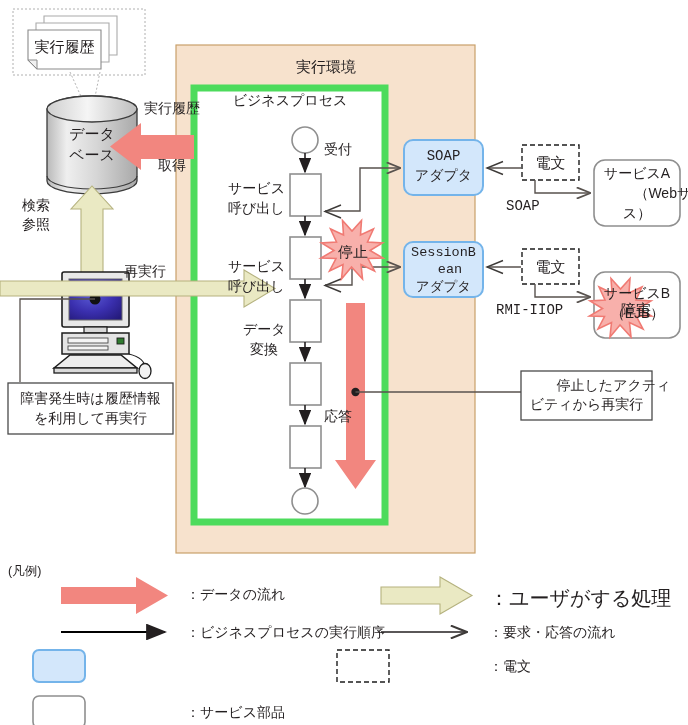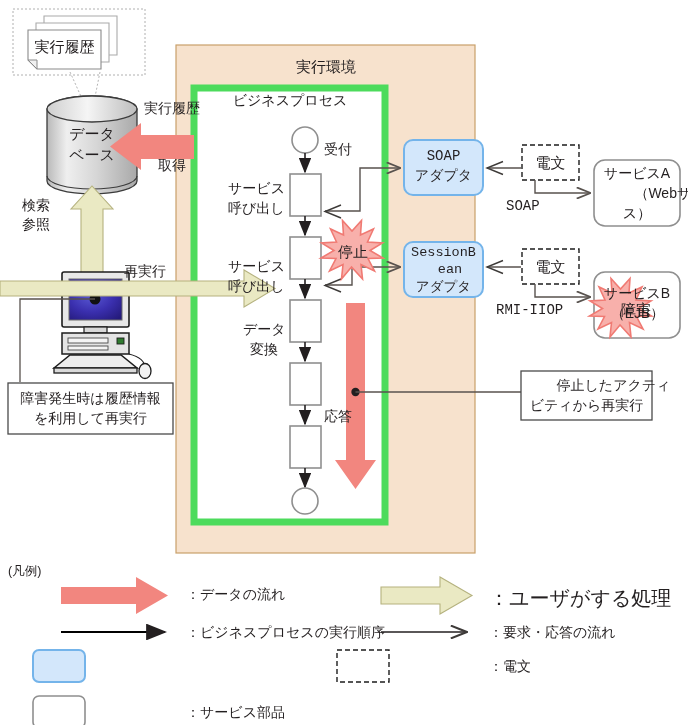--- a/index.html
+++ b/index.html
@@ -210,21 +210,21 @@
 
   <div class="txt" style="left:22px; top:197px; font-size:14px;">検索</div>
   <div class="txt" style="left:22px; top:216px; font-size:14px;">参照</div>
 
   <div class="txt" style="left:124px; top:263px; font-size:14px;">再実行</div>
 
   <div class="txt ctr" style="left:10px; top:390px; width:161px; font-size:14px;">障害発生時は履歴情報</div>
   <div class="txt ctr" style="left:10px; top:410px; width:161px; font-size:14px;">を利用して再実行</div>
 
   <div class="txt ctr" style="left:523px; top:377px; width:127px; font-size:14px;padding-left:27px;">停止したアクティ</div>
-  <div class="txt ctr" style="left:523px; top:397px; width:127px; font-size:14px;">ビティから再実行</div>
+  <div class="txt ctr" style="left:523px; top:397px; width:127px; font-size:14px;font-family:Liberation Mono, monospace;">ビティから再実行</div>
 
   <div class="txt" style="left:324px; top:141px; font-size:14px;">受付</div>
 
   <div class="txt" style="left:228px; top:180px; font-size:14px;">サービス</div>
   <div class="txt" style="left:228px; top:200px; font-size:14px;">呼び出し</div>
 
   <div class="txt" style="left:228px; top:258px; font-size:14px;">サービス</div>
   <div class="txt" style="left:228px; top:278px; font-size:14px;">呼び出し</div>
 
   <div class="txt" style="left:243px; top:321px; font-size:14px;">データ</div>

